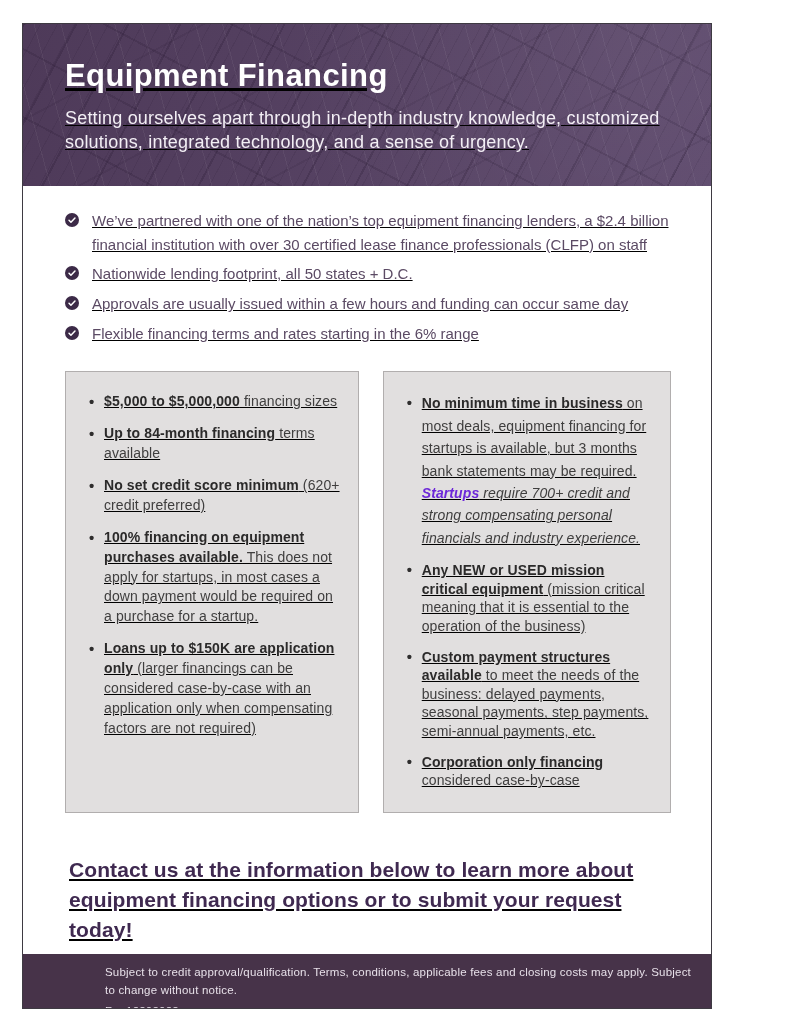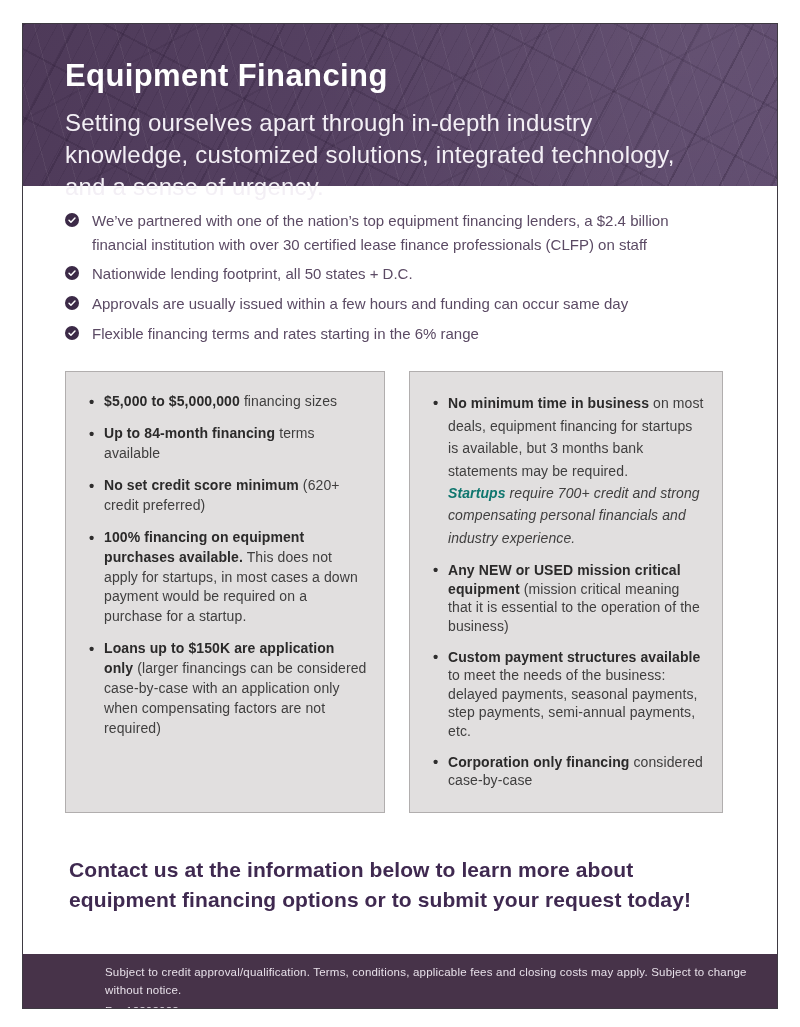--- a/index.html
+++ b/index.html
@@ -5,25 +5,26 @@
   html,body{margin:0;padding:0;}
   body{
     width:800px;height:1027px;
     background:#ffffff;
     font-family:"Liberation Sans", sans-serif;
     position:relative;
     -webkit-font-smoothing:antialiased;
   }
   .page{
     position:absolute;left:22px;top:23px;
-    width:756px;height:986px;
+    width:690px;height:986px;
     border:1px solid #3e3a42;
     background:#ffffff;
     box-sizing:border-box;
     overflow:hidden;
+    text-decoration:underline;
   }
   
   .banner{
     height:162px;
     box-sizing:border-box;
     padding:28px 40px 0 42px;
     color:#ffffff;
     background-color:var(--banner,#543f61);
     background-image:
       radial-gradient(circle at 88% 10%, rgba(255,255,255,0.05), transparent 55%),
@@ -35,21 +36,21 @@
       linear-gradient(100deg,#4e3a59 0%,#574364 55%,#5e4a6d 100%);
   }
   .banner h1{
     margin:6px 0 13px 0;
     font-size:31px;
     font-weight:700;
     letter-spacing:0.4px;
   }
   .banner p{
     margin:0;
-    font-size:24px;
+    font-size:18px;
     line-height:1.33;
     max-width:655px;
     color:#f3eff5;
     letter-spacing:0.2px;
   }
   
   .intro{padding:23px 40px 0 42px;}
   .intro ul{margin:0;padding:0;list-style:none;}
   .intro li{
     display:flex;
@@ -84,21 +85,21 @@
     letter-spacing:0.1px;
   }
   .box li::before{
     content:"\2022";
     position:absolute;left:1px;top:-1px;
     color:#2e2d2d;font-size:15px;font-weight:700;
   }
   .box.right li:first-child{line-height:1.6;}
   .box.right li{line-height:1.33;}
   .seg-b{font-weight:700;color:#2b2a2a;}
-  .seg-bi{font-weight:700;font-style:italic;color:#0f766e;}
+  .seg-bi{font-weight:700;font-style:italic;color:#6d28d9;}
   .seg-i{font-style:italic;}
   
   .contact{
     margin:42px 40px 0 46px;
     font-size:21px;
     font-weight:700;
     line-height:1.42;
     color:var(--accent-text,#3f2950);
     max-width:660px;
     letter-spacing:0.1px;

